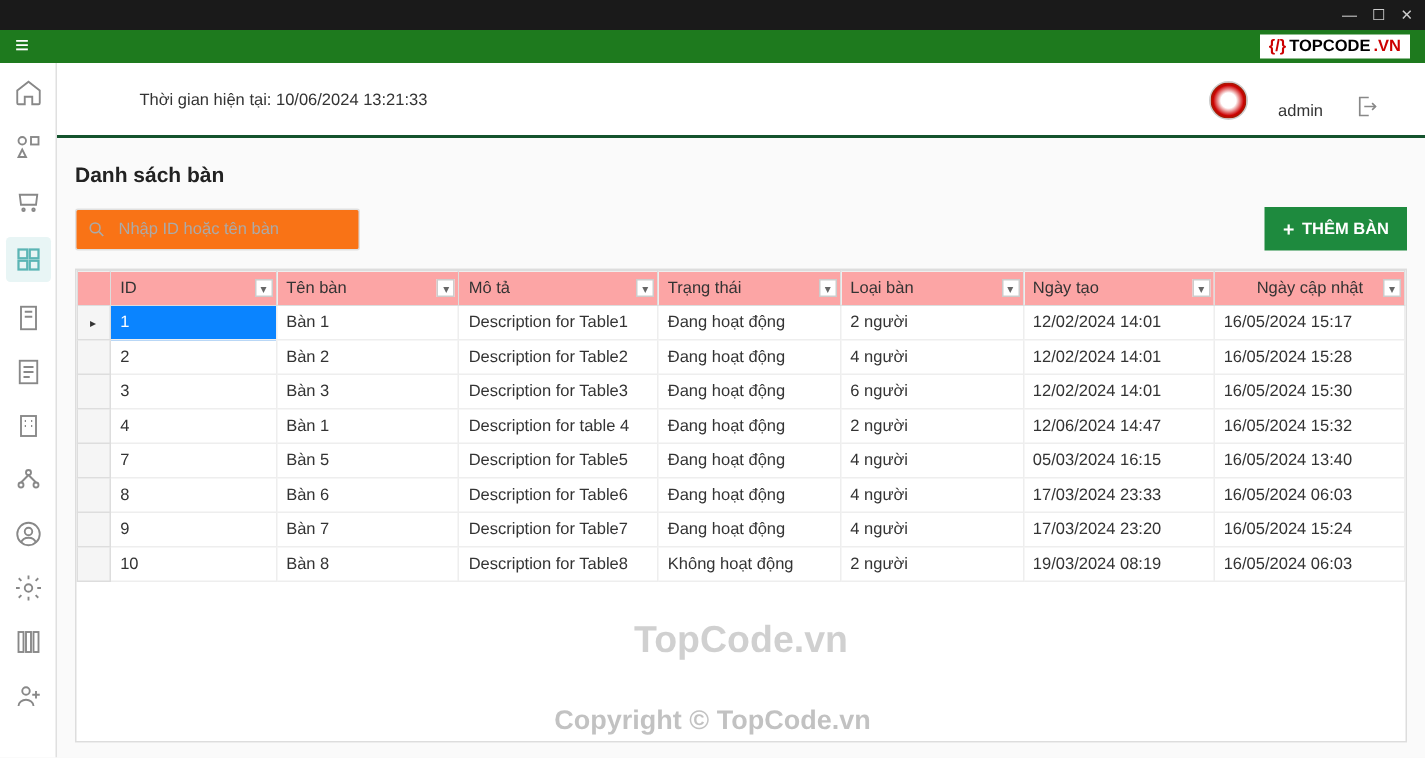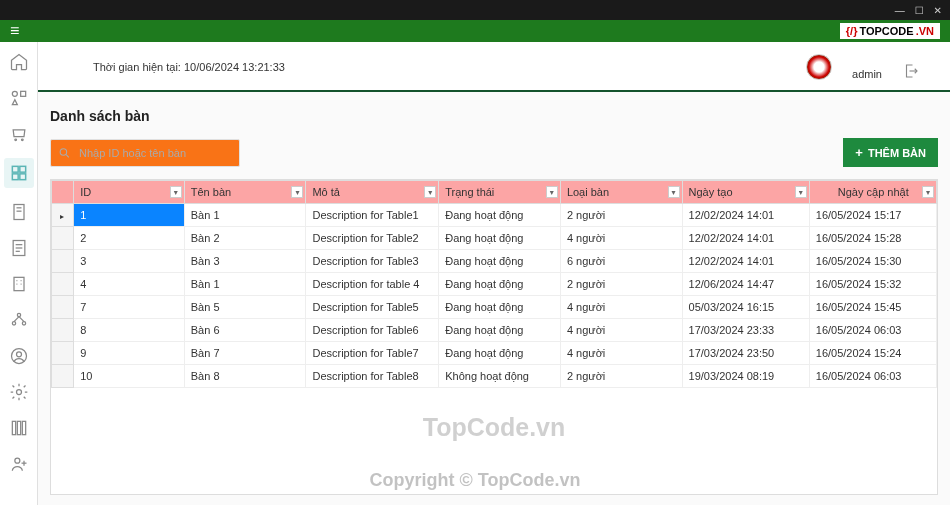--- a/index.html
+++ b/index.html
@@ -261,40 +261,40 @@
                 <td>16/05/2024 15:32</td>
               </tr>
               <tr>
                 <td class="rowhead"></td>
                 <td class="idcell">7</td>
                 <td>Bàn 5</td>
                 <td>Description for Table5</td>
                 <td>Đang hoạt động</td>
                 <td>4 người</td>
                 <td>05/03/2024 16:15</td>
-                <td>16/05/2024 15:45</td>
+                <td>16/05/2024 13:40</td>
               </tr>
               <tr>
                 <td class="rowhead"></td>
                 <td class="idcell">8</td>
                 <td>Bàn 6</td>
                 <td>Description for Table6</td>
                 <td>Đang hoạt động</td>
                 <td>4 người</td>
                 <td>17/03/2024 23:33</td>
                 <td>16/05/2024 06:03</td>
               </tr>
               <tr>
                 <td class="rowhead"></td>
                 <td class="idcell">9</td>
                 <td>Bàn 7</td>
                 <td>Description for Table7</td>
                 <td>Đang hoạt động</td>
                 <td>4 người</td>
-                <td>17/03/2024 23:50</td>
+                <td>17/03/2024 23:20</td>
                 <td>16/05/2024 15:24</td>
               </tr>
               <tr>
                 <td class="rowhead"></td>
                 <td class="idcell">10</td>
                 <td>Bàn 8</td>
                 <td>Description for Table8</td>
                 <td>Không hoạt động</td>
                 <td>2 người</td>
                 <td>19/03/2024 08:19</td>

